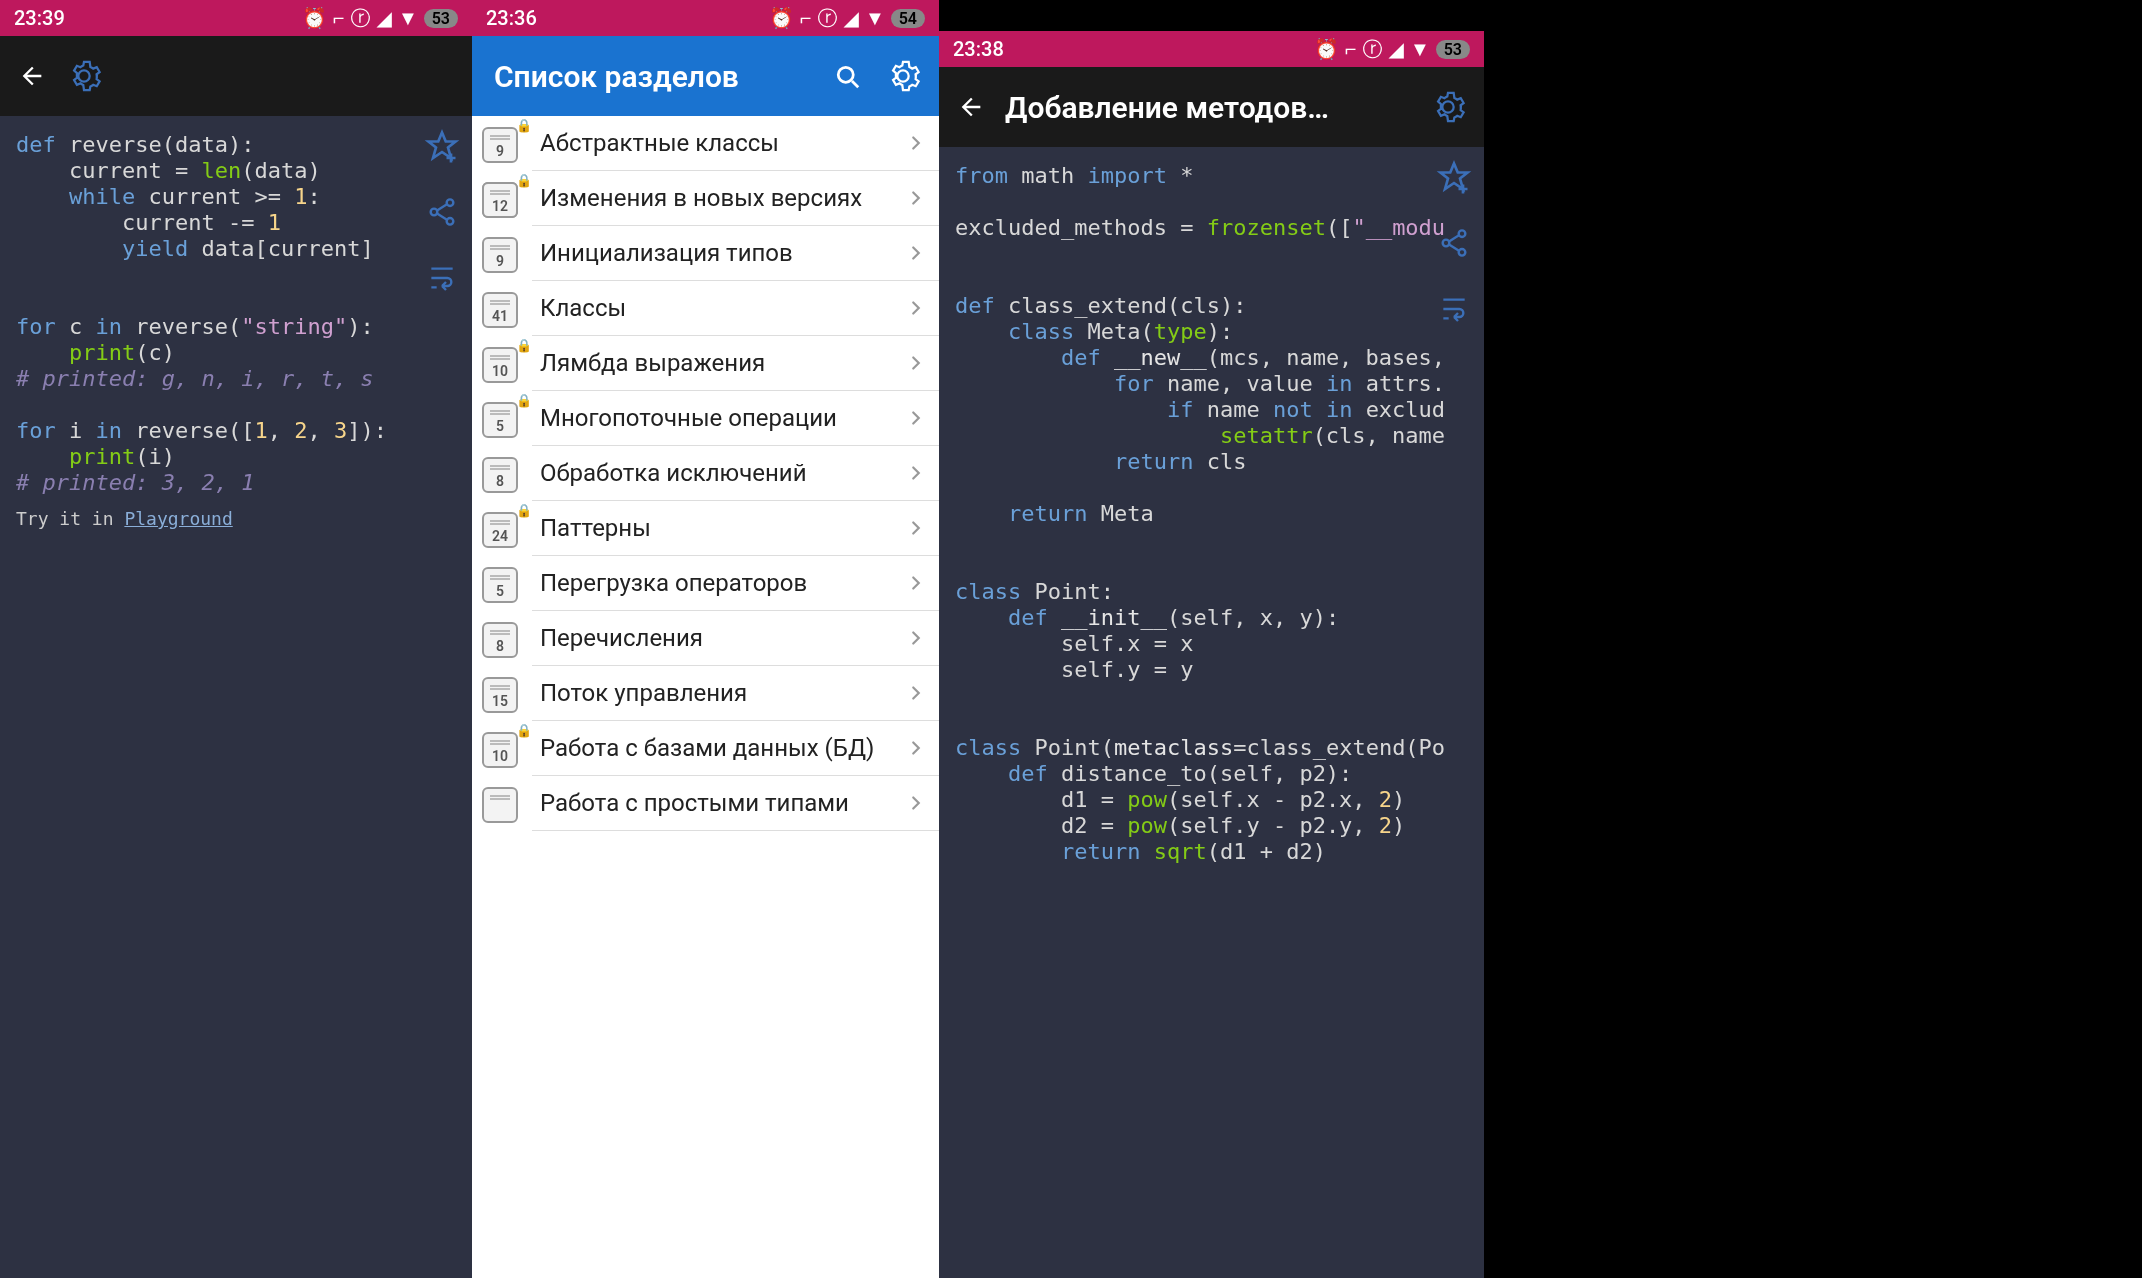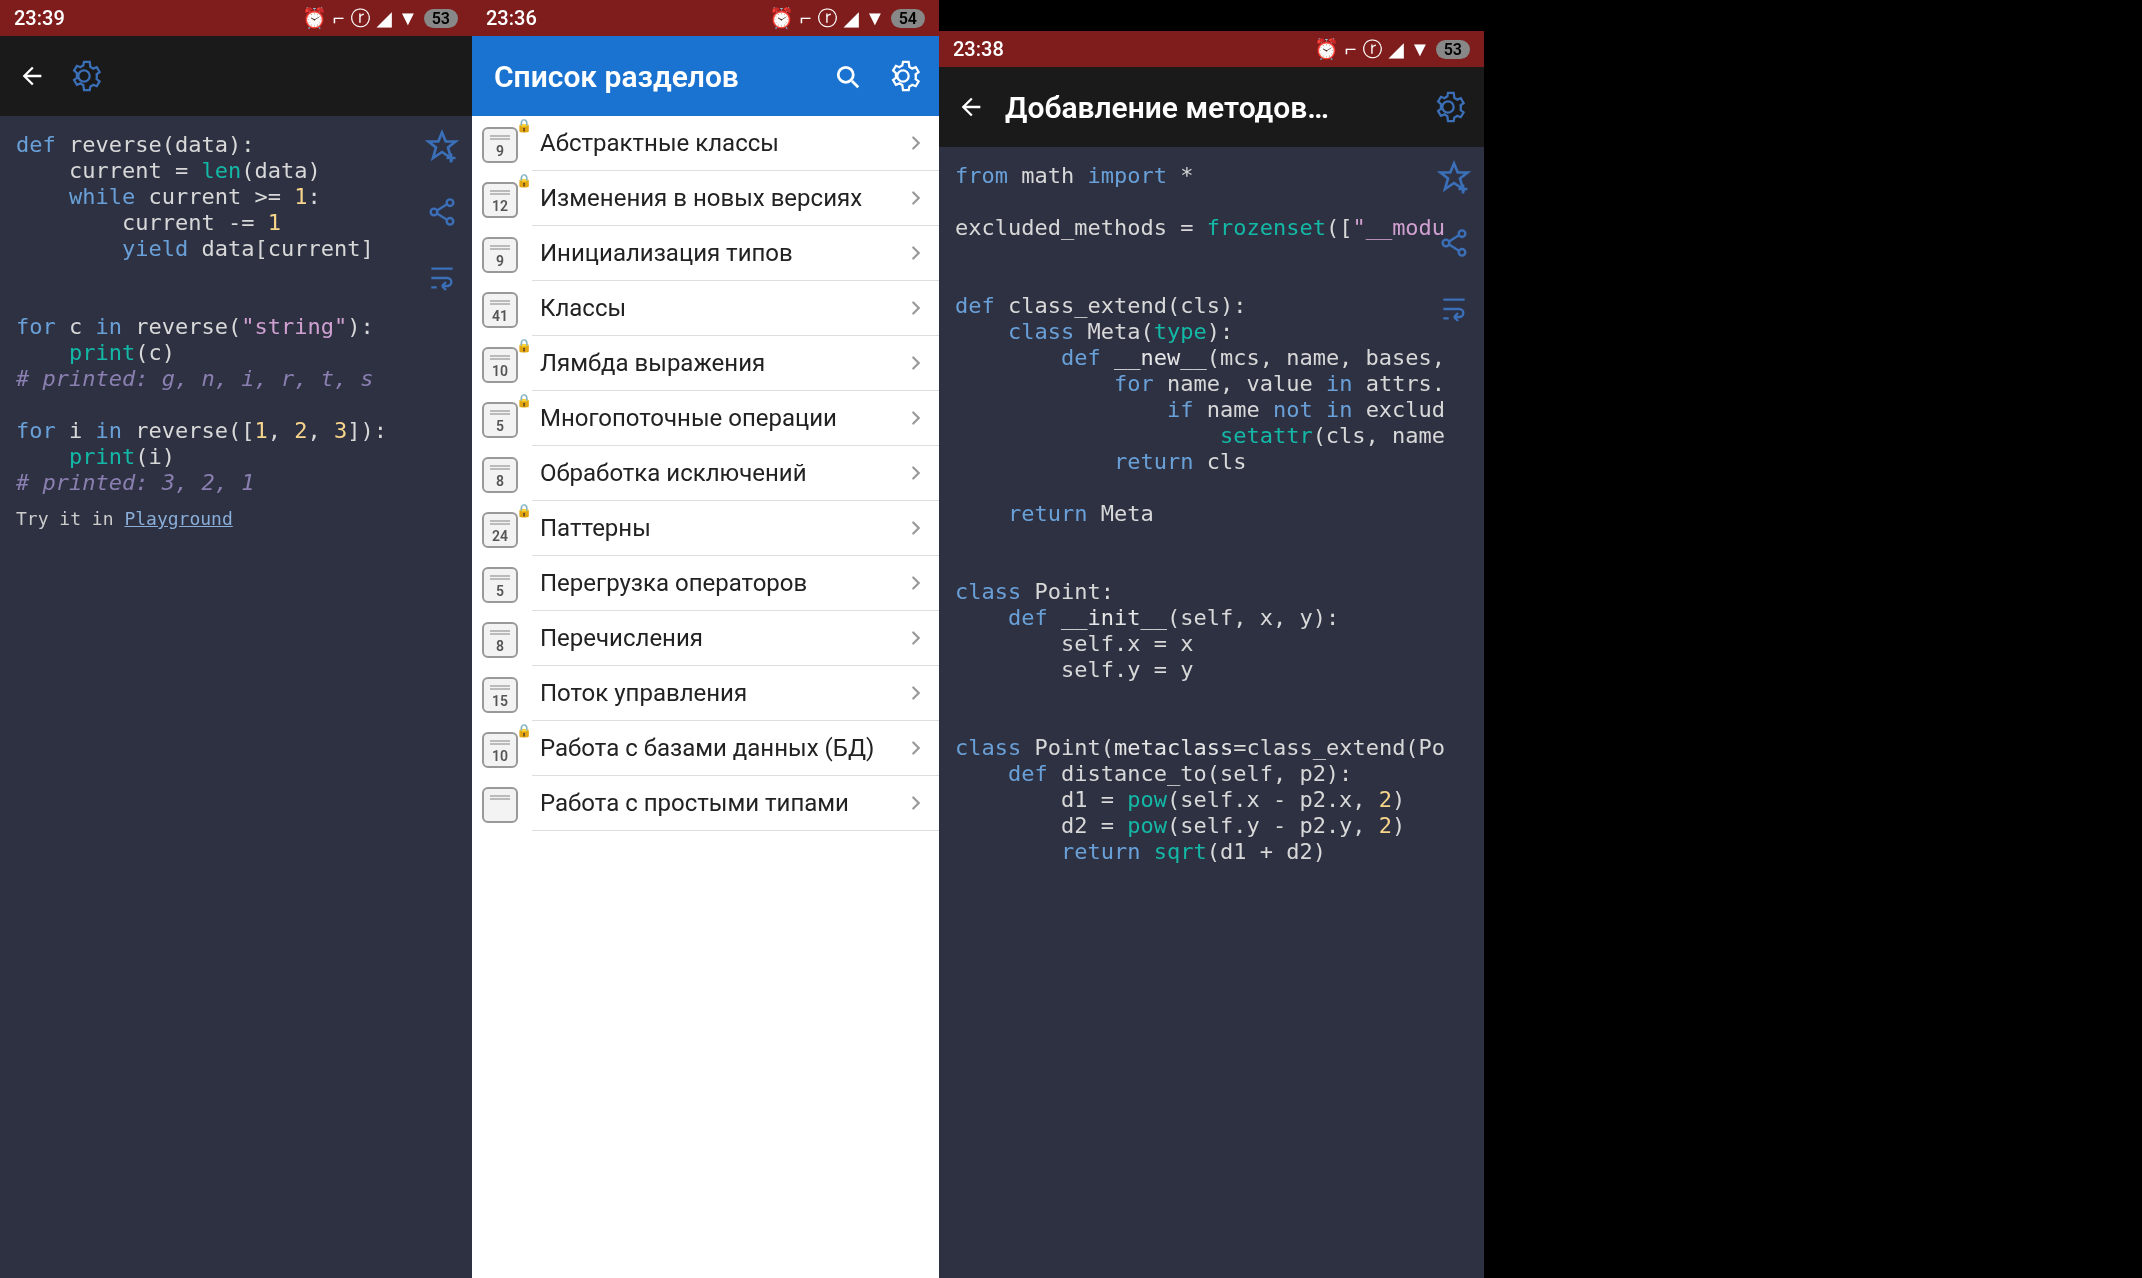--- a/index.html
+++ b/index.html
@@ -4,36 +4,36 @@
 <style>
   * { box-sizing: border-box; margin: 0; padding: 0; }
   html, body { width: 2142px; height: 1278px; font-family: -apple-system, "Segoe UI", Roboto, sans-serif; }
   body { display: flex; background: #000; }
   .pane { height: 1278px; display: flex; flex-direction: column; overflow: hidden; }
   .p1 { width: 472px; background: #2d3142; }
   .p2 { width: 467px; background: #fff; }
   .p3 { width: 545px; background: #2d3142; margin-top: 31px; }
   
   .status { height: 36px; display: flex; align-items: center; justify-content: space-between; padding: 0 14px; font-size: 20px; font-weight: 500; }
-  .status.dark { background: #7f1d1d; color: #fff; }
+  .status.dark { background: #be185d; color: #fff; }
   .status .icons { display: flex; align-items: center; gap: 6px; }
   .status .batt { background: #888; color: #000; border-radius: 10px; padding: 0 8px; font-size: 16px; font-weight: 600; text-align: center; }
   
   .toolbar { height: 80px; display: flex; align-items: center; padding: 0 12px; gap: 8px; }
   .toolbar.dark { background: #1a1a1a; color: #fff; }
   .toolbar.blue { background: #1a73d0; color: #fff; }
   .toolbar .back { width: 40px; height: 40px; display:flex;align-items:center;justify-content:center; color:#fff; }
   .toolbar .title { flex:1; font-size: 30px; font-weight: 600; white-space: nowrap; overflow: hidden; text-overflow: ellipsis; padding-left:6px;}
   .toolbar .tbtn { width:48px; height:48px; display:flex;align-items:center;justify-content:center; color:#3b6fb8; }
   .toolbar.blue .tbtn { color:#fff; }
   
   .codewrap { flex:1; position:relative; background:#2d3142; padding: 16px 0 0 16px; overflow:hidden; }
   pre.code { font-family: "Menlo","Consolas","DejaVu Sans Mono",monospace; font-size: 22px; line-height: 26px; color: #d8d8d8; white-space: pre; }
   .kw { color: #6aa0d8; font-weight: 500; }     
-  .bi { color: #14b8a6; }                        
+  .bi { color: #84cc16; }                        
   .num { color: #f7d58b; }                       
   .str { color: #d0a0d0; }                       
   .cm  { color: #8a7fb0; font-style: italic; }   
   .dun { color: #e5e5e5; }                       
   .lnk { color: #8aaed8; text-decoration: underline; }
   .sidebtns { position:absolute; top:8px; right:8px; display:flex; flex-direction:column; gap:22px; }
   .sidebtns .sb { width:44px; height:44px; display:flex;align-items:center;justify-content:center; color:#3b6fb8; }
   .foot { font-family: "Menlo","Consolas",monospace; font-size:18px; color:#ccc; padding: 12px 0 0 0; }
   
   .list { flex:1; overflow:hidden; background:#fff; }

